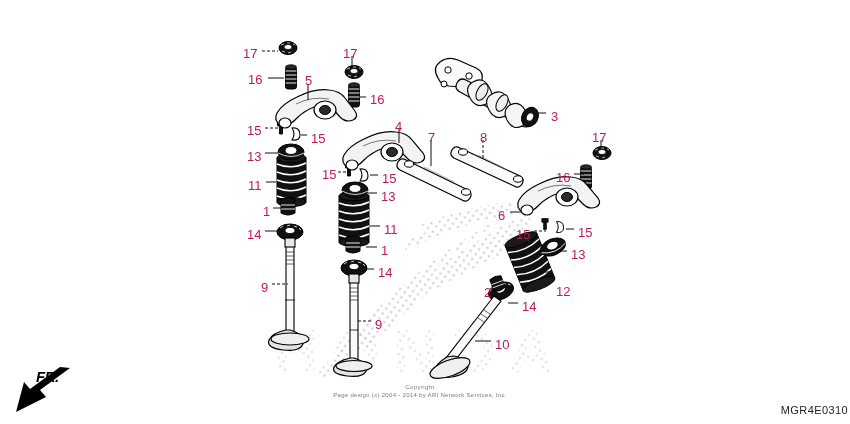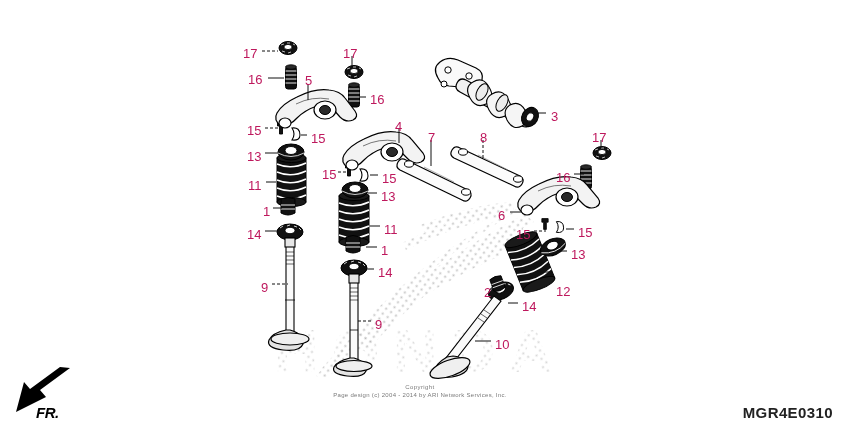--- a/index.html
+++ b/index.html
@@ -10,27 +10,27 @@
   
   .lbl{position:absolute;font-size:13px;font-weight:400;color:#be185d;
        font-family:"Liberation Sans",sans-serif;line-height:1;white-space:nowrap;}
 
   
   .copy{position:absolute;text-align:center;color:#7a7a7a;
         font-family:"Liberation Sans",sans-serif;}
   #copy-line1{font-size:6px;left:330px;top:384px;width:180px;letter-spacing:.4px;}
   #copy-line2{font-size:6px;left:300px;top:392px;width:240px;letter-spacing:.3px;}
 
-  #partno{position:absolute;right:17px;top:404px;font-size:15px;
-          font-weight:700;color:#222;letter-spacing:.4px;}
+  #partno{position:absolute;right:2px;top:404px;font-size:11px;
+          font-weight:400;color:#222;letter-spacing:.4px;}
 
   
   #fr-arrow{position:absolute;left:6px;top:362px;width:80px;height:56px;}
   #fr-text{position:absolute;left:36px;top:368px;font-size:15px;font-weight:700;
-           font-style:italic;color:#000;letter-spacing:-.5px;margin-top:36px;}
+           font-style:italic;color:#000;letter-spacing:-.5px;}
 
   svg{display:block;overflow:visible;}
   .art{position:absolute;left:0;top:0;width:850px;height:424px;pointer-events:none;}
 </style>
 </head>
 <body>
 
 <div id="stage">
 
   <svg class="art" id="watermark-layer" viewBox="0 0 850 424" xmlns="http://www.w3.org/2000/svg" aria-hidden="true">

